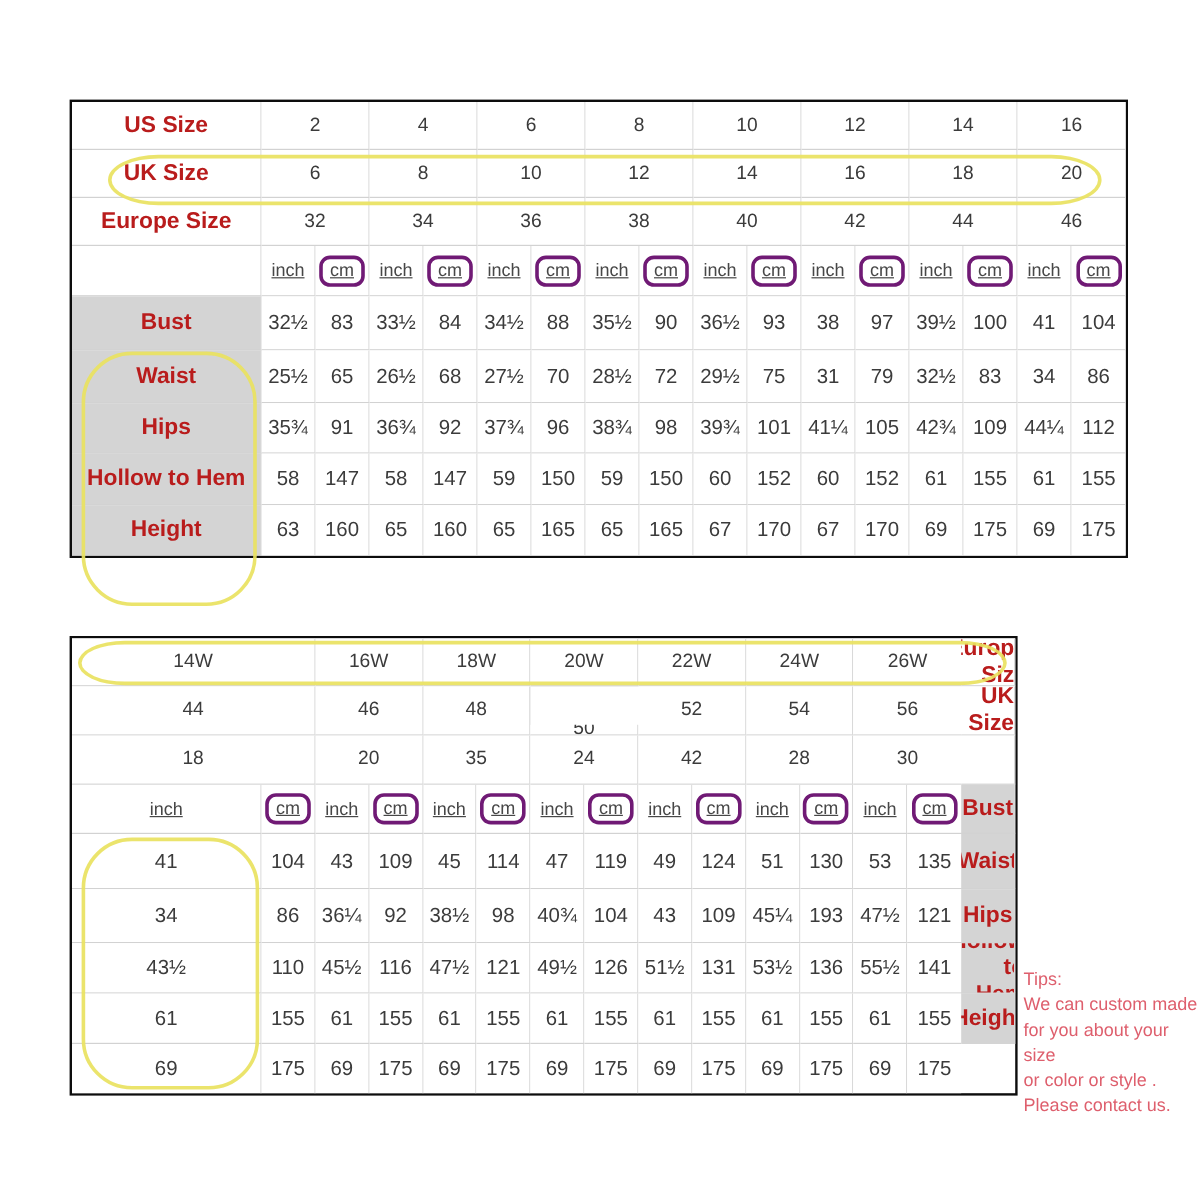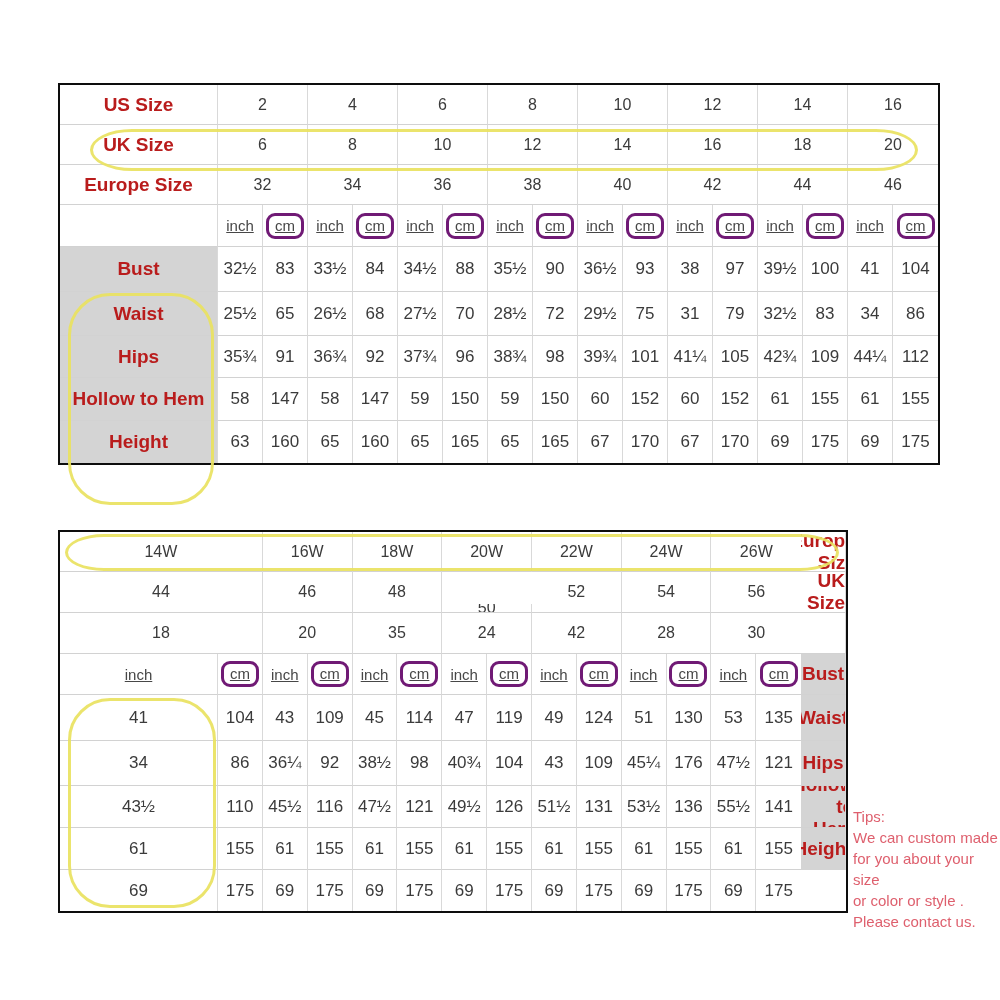--- a/index.html
+++ b/index.html
@@ -289,21 +289,21 @@
         <div class="cell num-cell">86</div>
         <div class="cell num-cell">36¼</div>
         <div class="cell num-cell">92</div>
         <div class="cell num-cell">38½</div>
         <div class="cell num-cell">98</div>
         <div class="cell num-cell">40¾</div>
         <div class="cell num-cell">104</div>
         <div class="cell num-cell">43</div>
         <div class="cell num-cell">109</div>
         <div class="cell num-cell">45¼</div>
-        <div class="cell num-cell">176</div>
+        <div class="cell num-cell">193</div>
         <div class="cell num-cell">47½</div>
         <div class="cell num-cell last-col">121</div>
         <div class="cell label-cell gray">Hips</div>
         <div class="cell num-cell">43½</div>
         <div class="cell num-cell">110</div>
         <div class="cell num-cell">45½</div>
         <div class="cell num-cell">116</div>
         <div class="cell num-cell">47½</div>
         <div class="cell num-cell">121</div>
         <div class="cell num-cell">49½</div>

